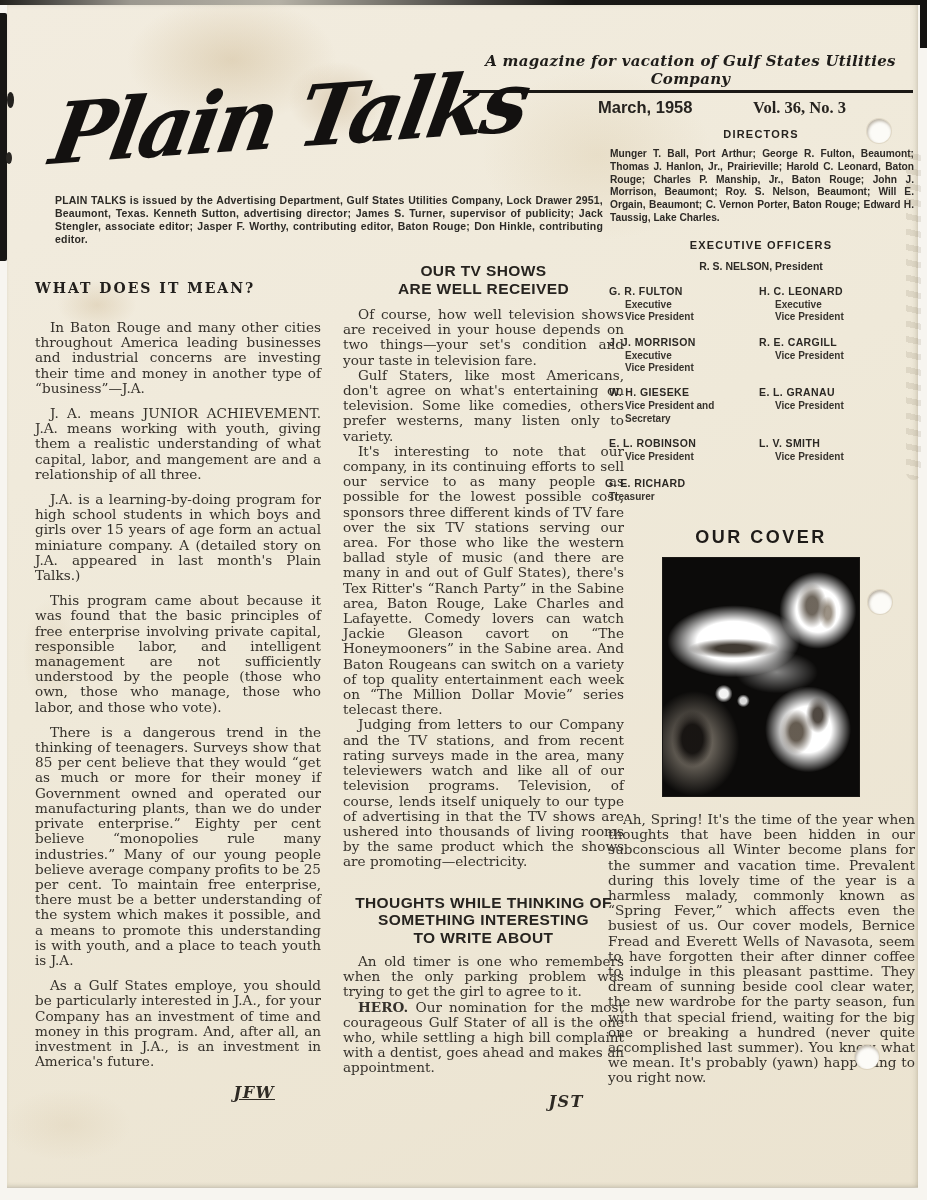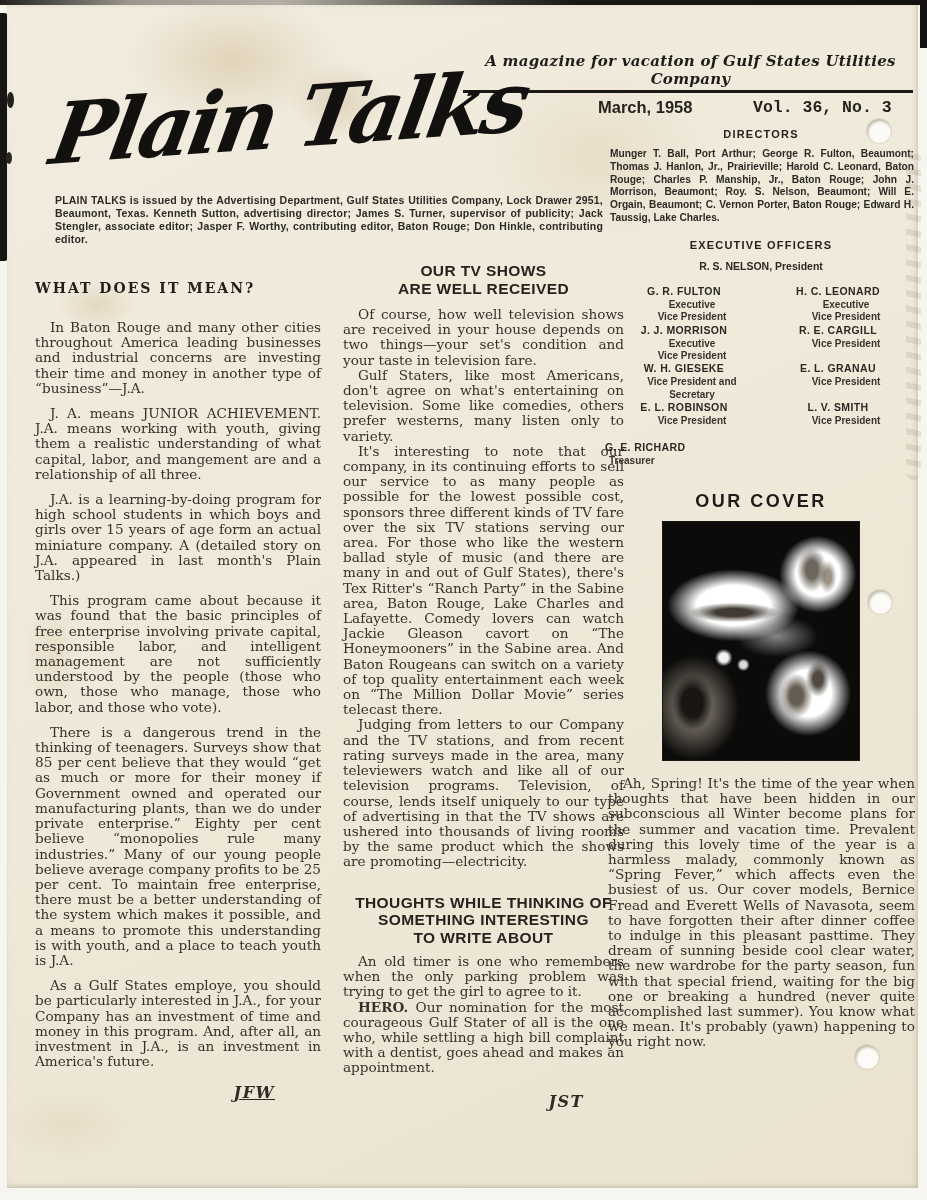--- a/index.html
+++ b/index.html
@@ -34,21 +34,21 @@
   
   .hole { position:absolute; width:24px; height:24px; border-radius:50%; background:#fcfbf7;
     box-shadow: inset 1px 2px 3px rgba(110,95,70,0.45), 0 0 0 1px rgba(160,145,115,0.20); }
   .hole1 { left:867px; top:119px; } .hole2 { left:868px; top:590px; } .hole3 { left:855px; top:1045px; }
 
   
   .tagline { position:absolute; left:468px; top:52px; width:445px; text-align:center;
     font-family:"DejaVu Serif",serif; font-style:italic; font-weight:bold; font-size:15px; color:#1f1d1a; letter-spacing:0.3px; }
   .header-rule { position:absolute; left:463px; top:90px; width:450px; height:3px; background:#1b1916; }
   .issue-date { position:absolute; left:598px; top:98px; font-family:"Liberation Sans",sans-serif; font-weight:bold; font-size:16.5px; color:#26231f; }
-  .volume     { position:absolute; left:753px; top:98px; font-family:Liberation Mono, monospace; font-weight:bold; font-size:16.5px; color:#26231f; }
+  .volume     { position:absolute; left:753px; top:98px; font-family:Liberation Serif, serif; font-weight:bold; font-size:16.5px; color:#26231f; }
   .logo { position:absolute; left:52px; top:68px; white-space:nowrap;
     font-family:"DejaVu Serif",serif; font-style:italic; font-weight:bold; font-size:84px; letter-spacing:-4px;
     color:#131110; transform: rotate(-4deg) skewX(-14deg); }
   .masthead { position:absolute; left:55px; top:194px; width:548px;
     font-family:"Liberation Sans",sans-serif; font-weight:bold; font-size:10.5px; line-height:12.9px;
     text-align:justify; color:#2c2a26; letter-spacing:0.2px; }
 
   
   .col-left { position:absolute; left:35px; top:270px; width:286px; }
   .serif-title { font-family:"DejaVu Serif",serif; font-weight:bold; font-size:14px; letter-spacing:2px; color:#23201d; margin:10px 0 24px; }
@@ -60,21 +60,21 @@
   .sans-title { text-align:center; font-family:"Liberation Sans",sans-serif; font-weight:bold; font-size:15.5px; line-height:17.5px; letter-spacing:0.4px; color:#26231f; margin:0 0 10px; }
   .col-mid .bodypar { margin:0; }
   .title2 { margin:24px 0 8px; }
   .lead { font-weight:bold; }
   .col-mid .sig { text-align:right; padding-right:40px; margin-top:16px; }
 
   .col-right { position:absolute; left:605px; top:128px; width:312px; font-family:"Liberation Sans",sans-serif; }
   .sc-head { text-align:center; font-weight:bold; font-size:11px; letter-spacing:1.2px; color:#26231f; margin:0 0 8px; }
   .directors-text { font-weight:bold; font-size:10.2px; line-height:12.8px; text-align:justify; color:#2d2a26; margin:0 0 14px; padding:0 3px 0 5px; }
   .president { text-align:center; font-weight:bold; font-size:10.5px; color:#2d2a26; margin:9px 0 13px; }
-  .officer-grid { display:grid; grid-template-columns:150px 1fr; padding-left:4px;text-align:center; }
+  .officer-grid { display:grid; grid-template-columns:150px 1fr; row-gap:12px; padding-left:4px; }
   .officer .name { font-weight:bold; font-size:10.5px; letter-spacing:0.4px; color:#2b2824; }
   .officer .title { font-weight:bold; font-size:10px; line-height:12.4px; padding-left:16px; margin-top:2px; white-space:pre-line; color:#37332d; }
   .treasurer { margin-top:13px; }
   .treasurer .title { padding-left:4px; }
   .cover-head { text-align:center; font-weight:bold; font-size:18px; letter-spacing:2.5px; color:#1e1b18; margin:24px 0 9px; }
   .cover-photo { width:196px; height:238px; margin:0 auto; border:1px solid #1a1815;
     background:
       radial-gradient(ellipse 60px 13px at 36% 38%, rgba(55,48,40,0.95) 30%, rgba(55,48,40,0) 75%),
       radial-gradient(ellipse 92px 50px at 36% 35%, #ffffff 40%, rgba(255,255,255,0) 72%),
       radial-gradient(ellipse 20px 30px at 76% 20%, rgba(95,86,75,0.9) 30%, rgba(95,86,75,0) 75%),

